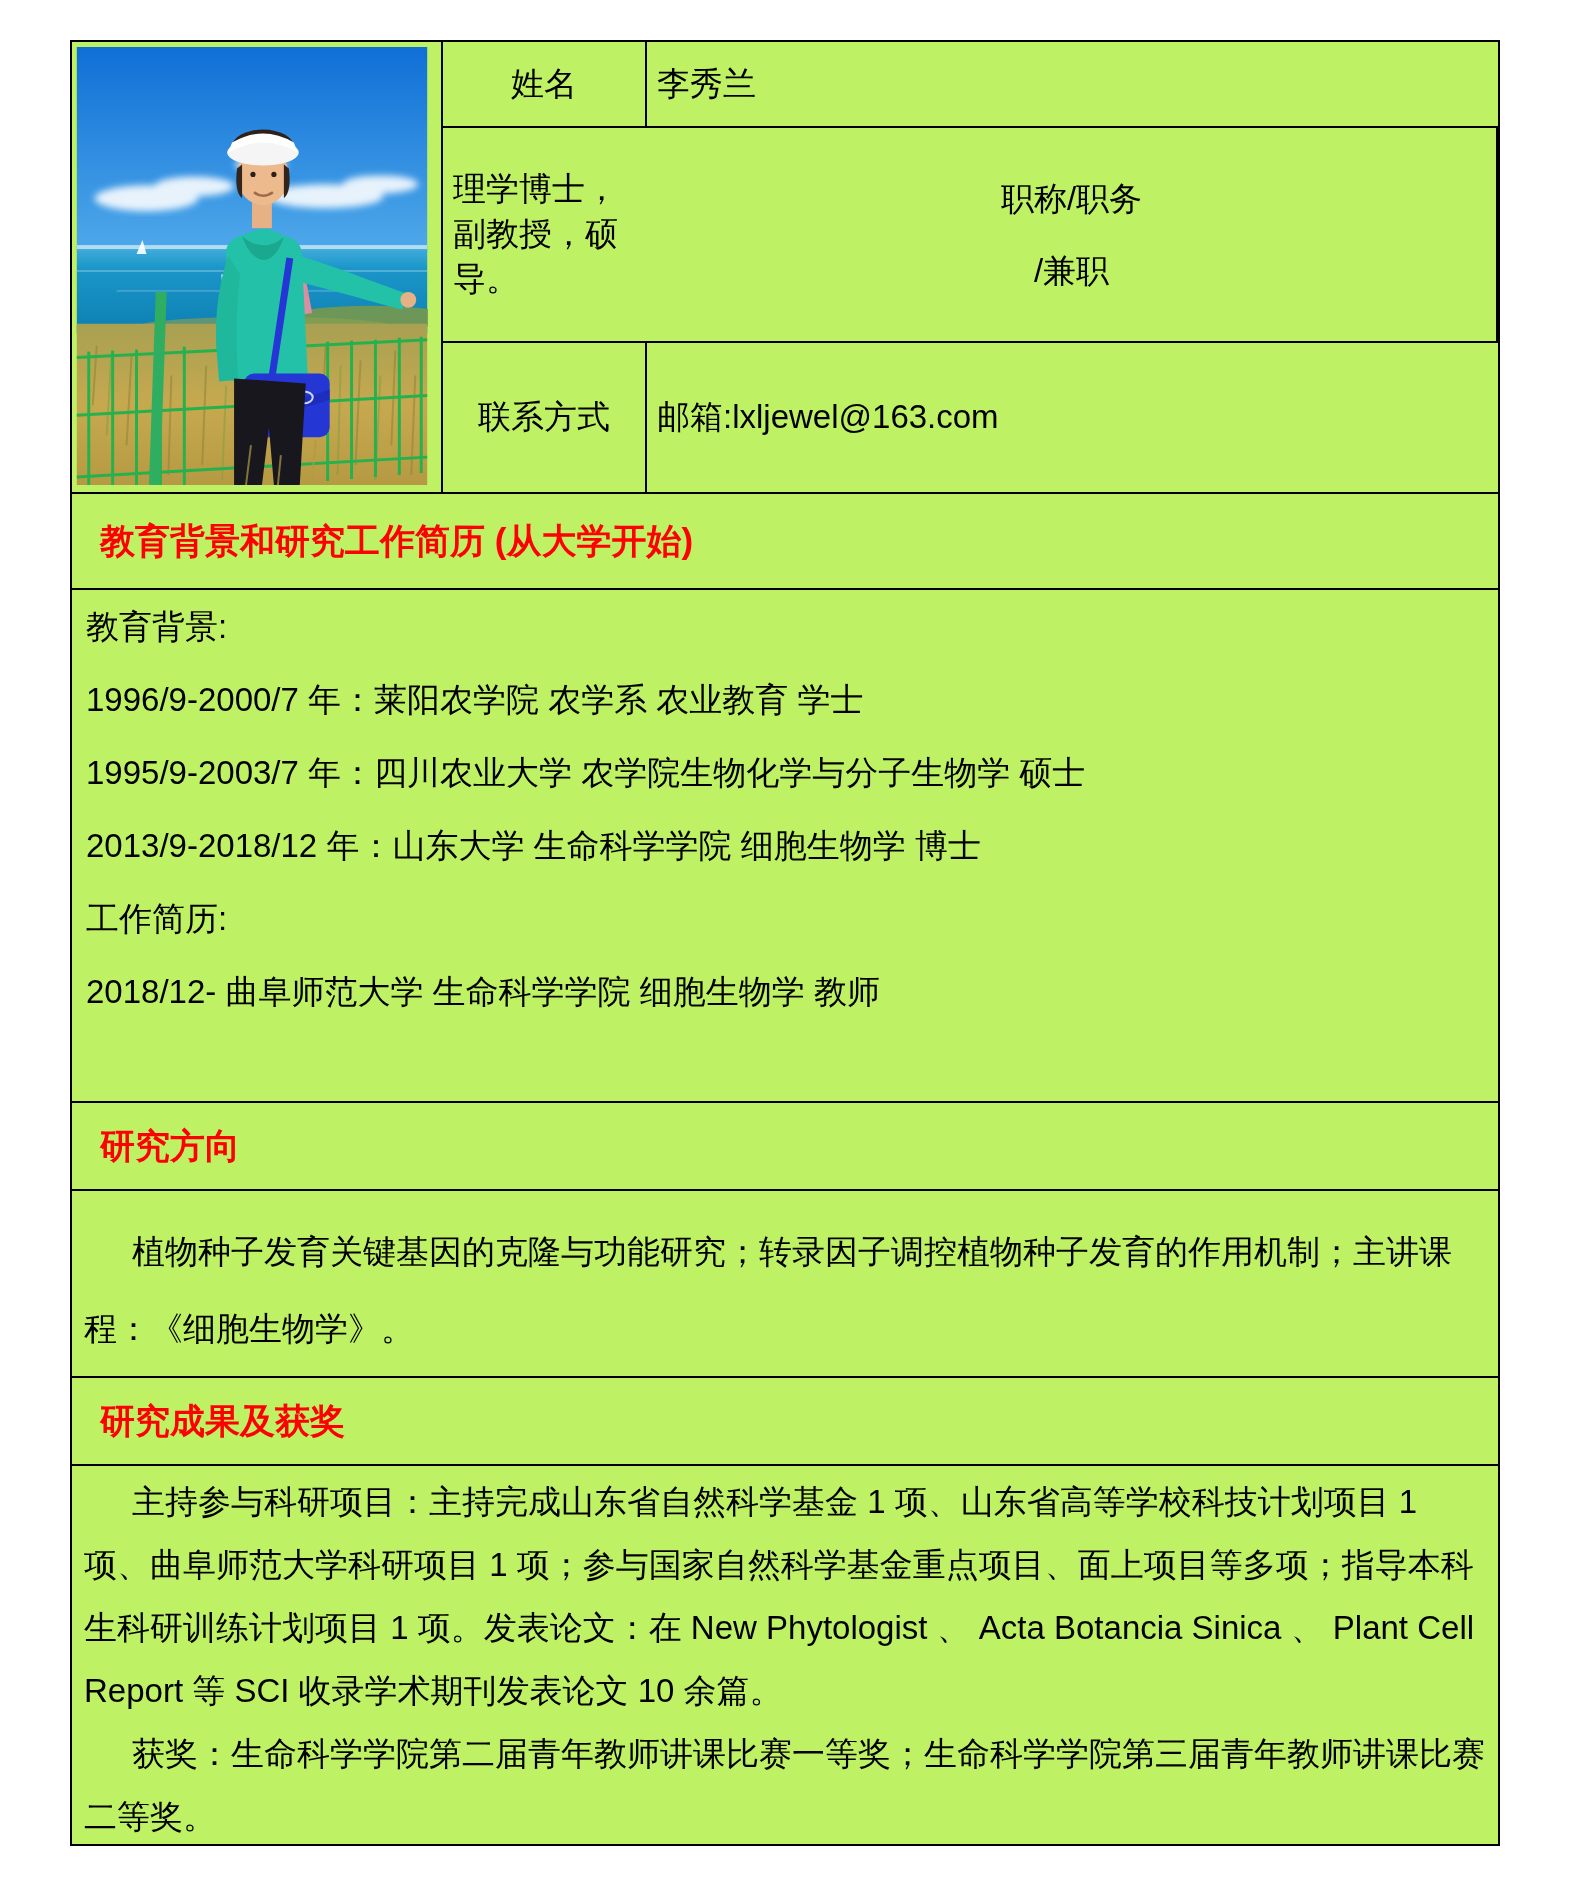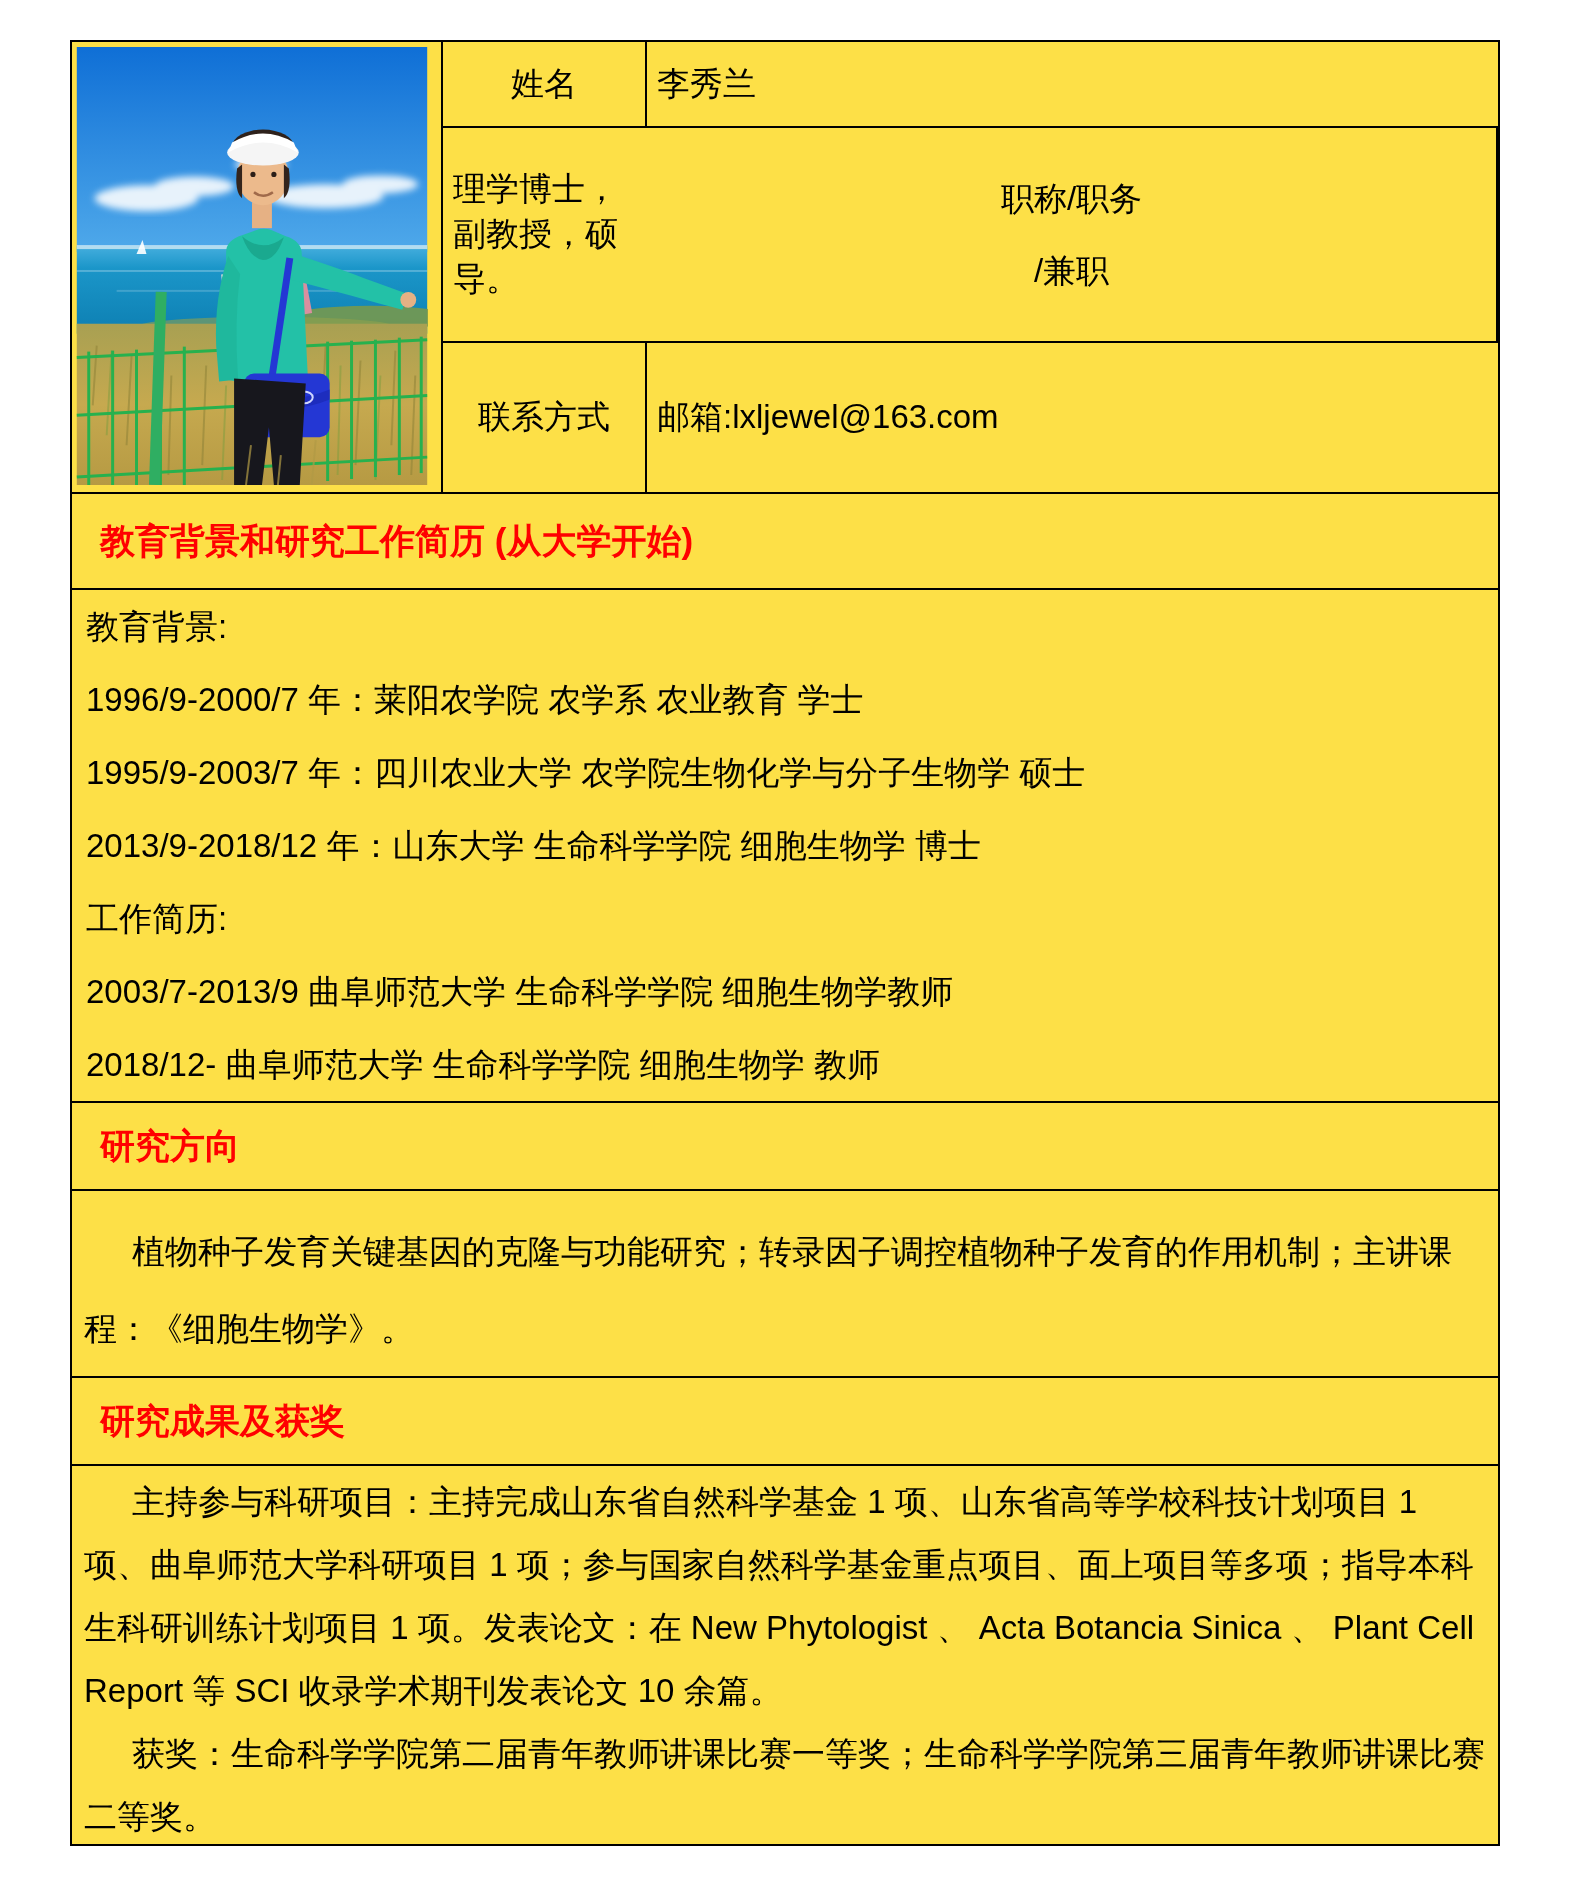--- a/index.html
+++ b/index.html
@@ -2,21 +2,21 @@
 <html><head>
 <meta charset="utf-8">
 <style>
   html,body{margin:0;padding:0;}
   body{
     width:1586px;height:1892px;background:#ffffff;position:relative;
     font-family:"Liberation Sans","DejaVu Sans",sans-serif;color:#000;
   }
   .doc{
     position:absolute;left:70px;top:40px;width:1430px;
-    border:2px solid #000;box-sizing:border-box;background:#fde047;
+    border:2px solid #000;box-sizing:border-box;background:#bef264;
   }
   
   .profile-grid{
     display:grid;
     grid-template-columns:371px 204px 1fr;
     grid-template-rows:86px 215px 149px;
     border-bottom:2px solid #000;
   }
   .cell{box-sizing:border-box;font-size:33px;}
   .photo-cell{
@@ -204,21 +204,20 @@
 
   <div class="sec-header first">
     <span>教育背景和研究工作简历 (从大学开始)</span>
   </div>
   <div class="edu-body">
     <div>教育背景:</div>
     <div>1996/9-2000/7 年：莱阳农学院 农学系 农业教育 学士</div>
     <div>1995/9-2003/7 年：四川农业大学 农学院生物化学与分子生物学 硕士</div>
     <div>2013/9-2018/12 年：山东大学 生命科学学院 细胞生物学 博士</div>
     <div>工作简历:</div>
-    <div>2003/7-2013/9 曲阜师范大学 生命科学学院 细胞生物学教师</div>
     <div>2018/12- 曲阜师范大学 生命科学学院 细胞生物学 教师</div>
   </div>
 
   <div class="sec-header">
     <span>研究方向</span>
   </div>
   <div class="dir-body">
     <p>植物种子发育关键基因的克隆与功能研究；转录因子调控植物种子发育的作用机制；主讲课程：《细胞生物学》。</p>
   </div>
 

